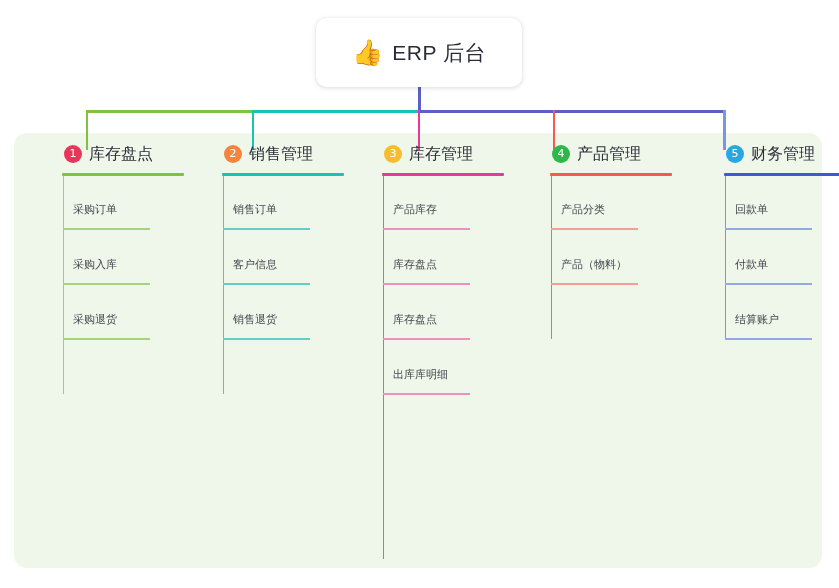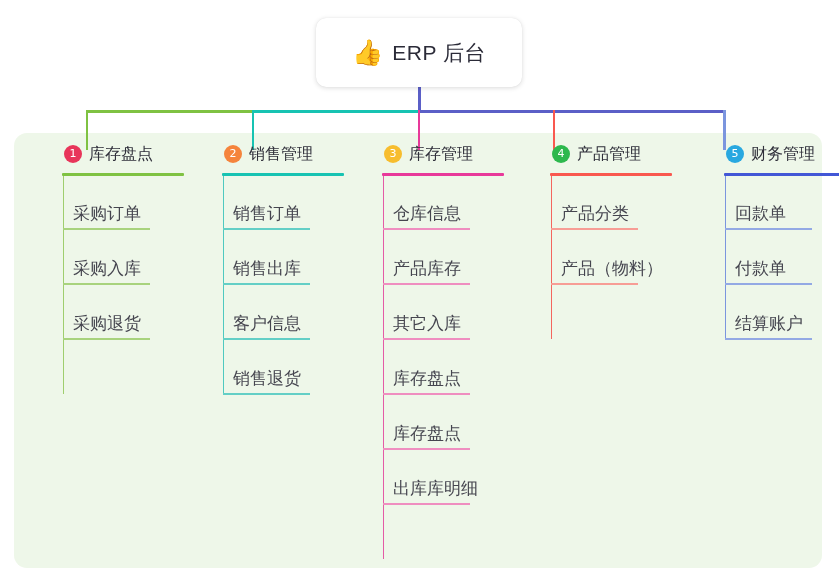--- a/index.html
+++ b/index.html
@@ -119,21 +119,21 @@
   }
   .item {
     position: relative;
     height: 55px;
     box-sizing: border-box;
   }
   .item-label {
     position: absolute;
     left: 33px;
     top: 26px;
-    font-size: 17px;
+    font-size: 11px;
     color: #45454f;
     white-space: nowrap;
   }
   .item-rule {
     position: absolute;
     left: 23px;
     top: 52px;
     width: 87px;
     height: 1.5px;
   }
@@ -189,51 +189,39 @@
         <span class="col-title">销售管理</span>
       </div>
       <div class="head-rule" style="background: rgb(23, 195, 178);"></div>
       <div class="items" style="height: 220px; font-family: Liberation Serif, serif;">
         <div class="spine" style="background: rgb(79, 201, 192); height: 218px;"></div>
         <div class="item">
           <span class="item-label">销售订单</span>
           <div class="item-rule" style="background: rgb(99, 207, 198);"></div>
         </div>
         <div class="item">
-          <span class="item-label">销售出库</span>
-          <div class="item-rule" style="background: rgb(99, 207, 198);"></div>
-        </div>
-        <div class="item">
           <span class="item-label">客户信息</span>
           <div class="item-rule" style="background: rgb(99, 207, 198);"></div>
         </div>
         <div class="item">
           <span class="item-label">销售退货</span>
           <div class="item-rule" style="background: rgb(99, 207, 198);"></div>
         </div>
       </div>
     </div>
     <div class="column" style="left: 346px;">
       <div class="col-head">
         <span class="badge" style="background: rgb(247, 189, 46);">3</span>
         <span class="col-title">库存管理</span>
       </div>
       <div class="head-rule" style="background: rgb(232, 57, 154);"></div>
       <div class="items" style="height: 385px;">
         <div class="spine" style="background: rgb(228, 91, 166); height: 383px;"></div>
         <div class="item">
-          <span class="item-label">仓库信息</span>
-          <div class="item-rule" style="background: rgb(239, 142, 192);"></div>
-        </div>
-        <div class="item">
           <span class="item-label">产品库存</span>
-          <div class="item-rule" style="background: rgb(239, 142, 192);"></div>
-        </div>
-        <div class="item">
-          <span class="item-label">其它入库</span>
           <div class="item-rule" style="background: rgb(239, 142, 192);"></div>
         </div>
         <div class="item">
           <span class="item-label">库存盘点</span>
           <div class="item-rule" style="background: rgb(239, 142, 192);"></div>
         </div>
         <div class="item">
           <span class="item-label">库存盘点</span>
           <div class="item-rule" style="background: rgb(239, 142, 192);"></div>
         </div>

